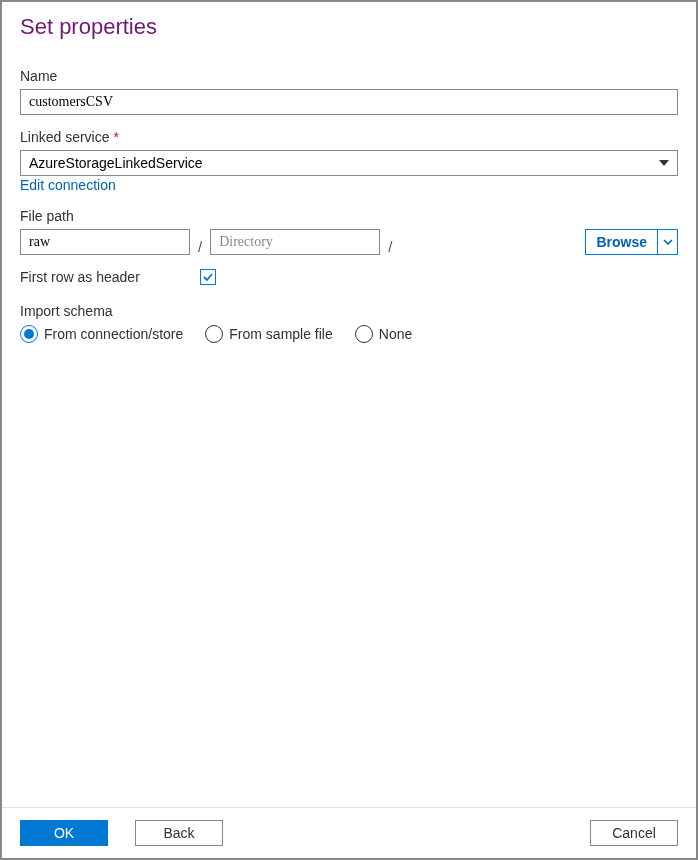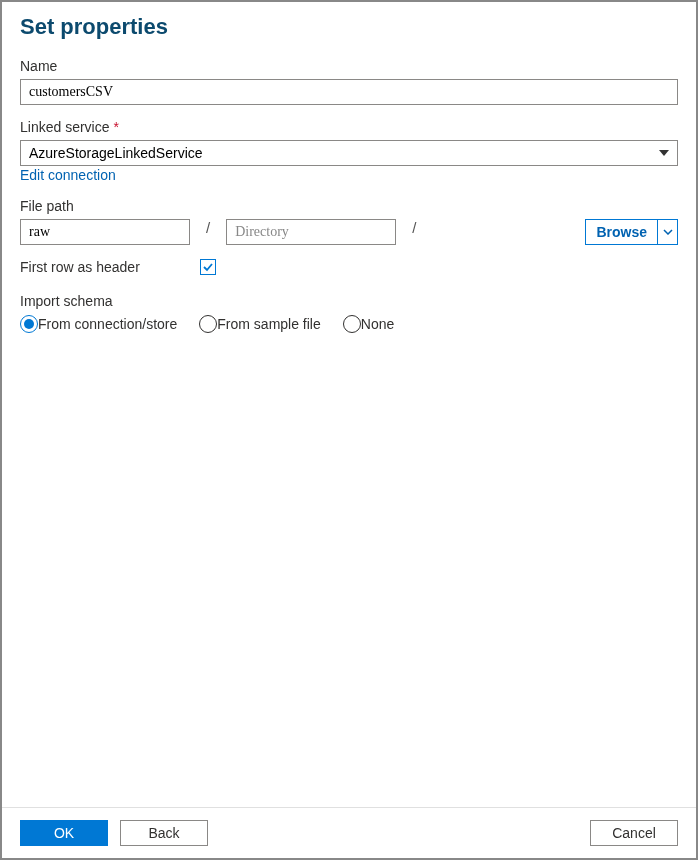--- a/index.html
+++ b/index.html
@@ -13,23 +13,23 @@
       flex-direction: column;
       overflow: hidden;
     }
     .content {
       flex: 1;
       padding: 12px 18px 0 18px;
       overflow: auto;
     }
     h1 {
       font-size: 22px;
-      font-weight: 700;
-      color: #0c4a6e;
-      margin-bottom: 18px;
+      font-weight: 400;
+      color: #701a75;
+      margin-bottom: 28px;
     }
     .field { margin-bottom: 14px; }
     .label {
       font-size: 14px;
       color: #323130;
       margin-bottom: 5px;
       display: block;
     }
     .required::after {
       content: " *";
@@ -67,22 +67,22 @@
       border-top: 6px solid #333;
     }
     .link {
       color: #0062b1;
       font-size: 14px;
       cursor: pointer;
       display: inline-block;
     }
     .filepath-row {
       display: flex;
-      align-items: flex-start;
-      gap: 16px;
+      align-items: flex-end;
+      gap: 8px;
       border-radius: 6px;
     }
     .filepath-row input { width: 170px; }
     .sep { color: #555; font-size: 15px; }
     .browse-group {
       display: flex;
       margin-left: auto;
     }
     .browse-btn {
       border: 1px solid #0078d4;
@@ -124,20 +124,21 @@
     .checkbox svg { display: block; }
     .radio-row {
       display: flex;
       align-items: center;
       gap: 22px;
       margin-top: 6px;
     }
     .radio-item {
       display: flex;
       align-items: center;
+      gap: 6px;
       cursor: pointer;
       font-size: 14px;
       color: #323130;
     }
     .radio {
       width: 18px; height: 18px;
       border: 1px solid #323130;
       border-radius: 50%;
       display: flex;
       align-items: center;
@@ -146,21 +147,21 @@
     .radio.selected { border-color: #0078d4; }
     .radio-dot {
       width: 10px; height: 10px;
       border-radius: 50%;
       background: #0078d4;
     }
     .footer {
       border-top: 1px solid #e0e0e0;
       padding: 12px 18px;
       display: flex;
-      gap: 12px;
+      gap: 27px;
       align-items: center;
     }
     .btn {
       height: 26px;
       padding: 0 20px;
       font-size: 14px;
       font-family: inherit;
       cursor: pointer;
       border: 1px solid #8a8886;
       background: #fff;

